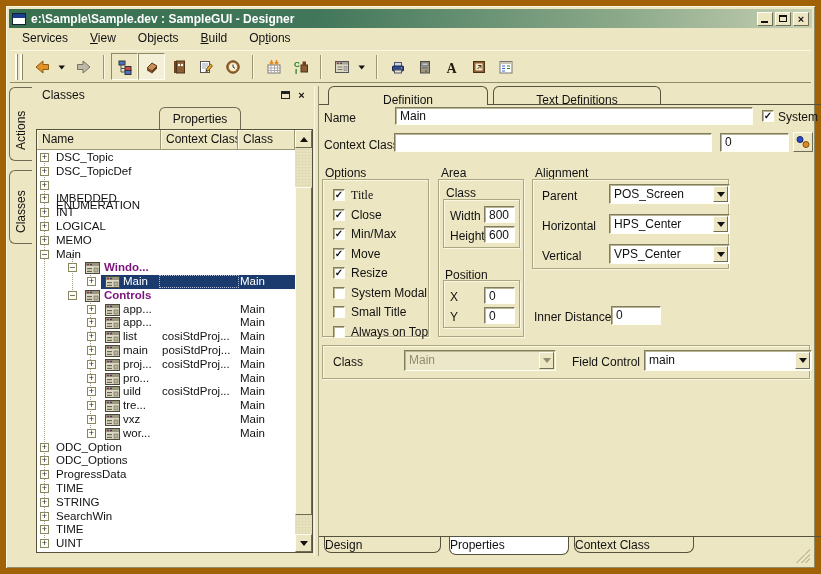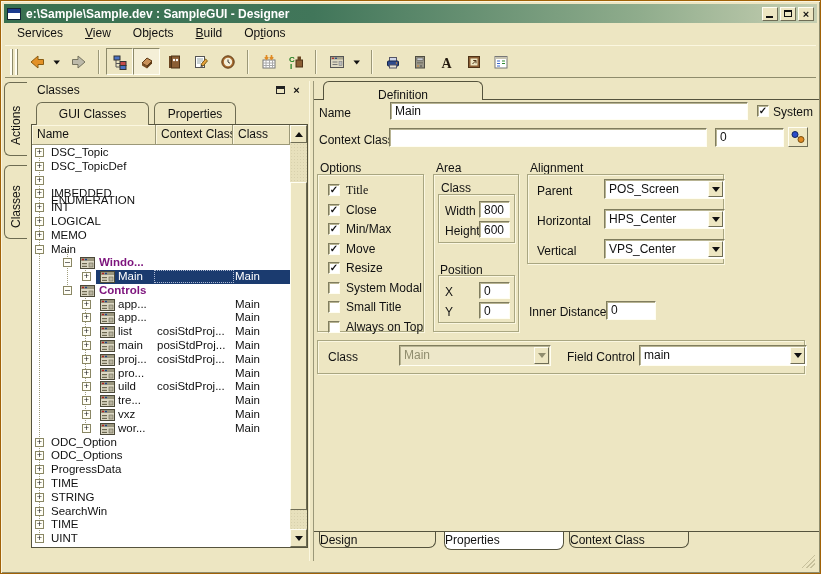--- a/index.html
+++ b/index.html
@@ -1,20 +1,20 @@
 <!DOCTYPE html>
 <html><head>
 <meta charset="utf-8">
 <style>
   * { margin:0; padding:0; box-sizing:border-box; }
   html,body { width:821px; height:574px; }
   body { font-family:"Liberation Sans", sans-serif; font-size:12px; color:#111;
          background:#EDE6C2; position:relative; overflow:hidden; }
 
-  .win { position:absolute; inset:0; background:#EDE6C2; border:1px solid #a16207;
+  .win { position:absolute; inset:0; background:#EDE6C2; border:6px solid #a16207;
          box-shadow: inset 1px 1px 0 #FAF5DE, inset -1px -1px 0 #8F8C6C; }
 
   
   .titlebar { position:absolute; left:3px; top:3px; right:3px; height:19px;
     background:linear-gradient(90deg,#38704F 0%,#41765A 38%,#8FAC8C 78%,#C6CFB2 100%);
     display:flex; align-items:center; padding:0 3px; gap:5px; }
   .title-text { color:#fff; font-weight:bold; font-size:12px; white-space:nowrap; }
   .app-icon { width:14px; height:12px; background:#fff; border:1px solid #123;
     position:relative; flex:0 0 auto; }
   .app-icon::before { content:""; position:absolute; left:0; top:0; right:0; height:4px; background:#1B3B8F; }
@@ -287,21 +287,20 @@
       </div>
     </div>
 
   <div class="lpanel">
     <div class="lp-header">
       <span class="lp-title">Classes</span>
       <span class="lp-btn" style="right:18px;"><span class="dock-glyph"></span></span>
       <span class="lp-btn" style="right:2px;"><span class="x-glyph">×</span></span>
     </div>
     <div class="lp-tabs" id="left-tabs">
-        <div class="htab active" style="left: 2px; width: 113px;">GUI Classes</div>
         <div class="htab" style="left: 120px; width: 82px;">Properties</div>
       </div>
     <div class="tree">
       <div class="tree-header" id="tree-header">
           <div class="th-cell" style="width: 124px;">Name</div>
           <div class="th-cell" style="width: 77px;">Context Class</div>
           <div class="th-cell" style="width: 57px;">Class</div>
         </div>
       <div class="tree-rows" id="tree-rows">
           <div class="tguide" style="left: 7px; top: 7px; height: 386px;"></div>
@@ -569,20 +568,21 @@
           </div>
       </div>
     </div>
   </div>
 
   <div class="splitter"></div>
 
   <div class="rpanel">
     <div class="rp-tabs" id="rp-tabs">
         <div class="rtab active" style="left: 9px; width: 160px;">Definition</div>
+        <div class="rtab" style="left: 174px; width: 168px;">Text Definitions</div>
       </div>
 
     <div class="rp-body">
       <div class="flabel" style="left:5px;top:6px;">Name</div>
       <div class="tfield" style="left:76px;top:2px;width:358px;height:18px;">Main</div>
       <div class="cb" style="left:443px;top:5px;">✓</div>
       <div class="flabel" style="left:459px;top:5px;">System</div>
 
       <div class="flabel" style="left:5px;top:33px;">Context Class</div>
       <div class="tfield" style="left:75px;top:28px;width:318px;height:19px;"></div>

